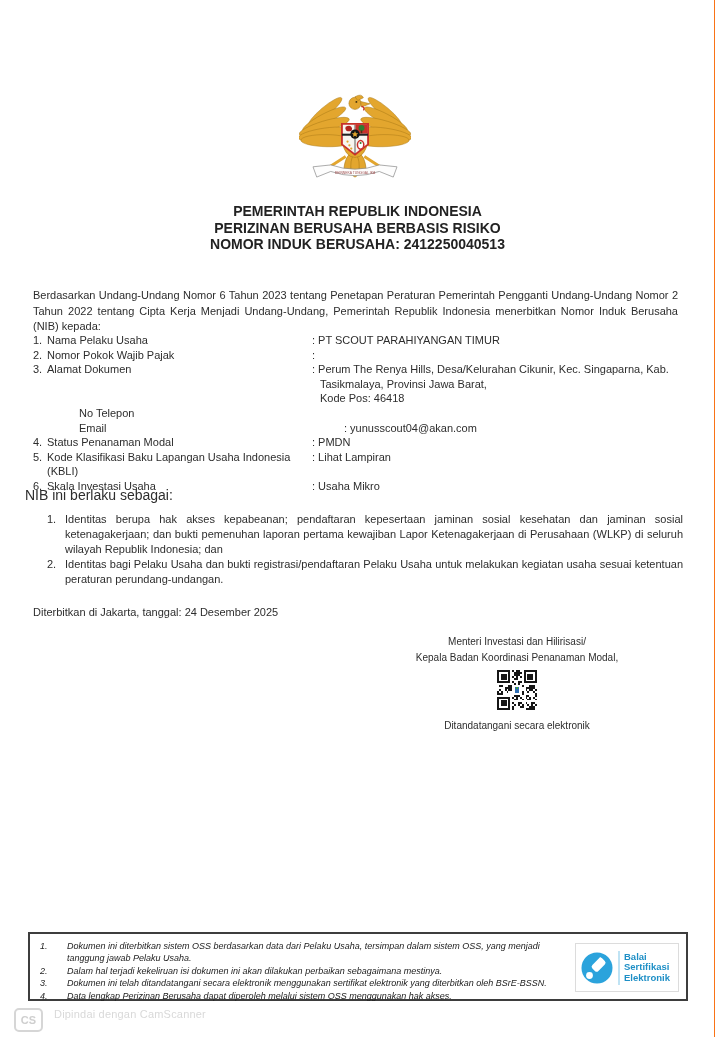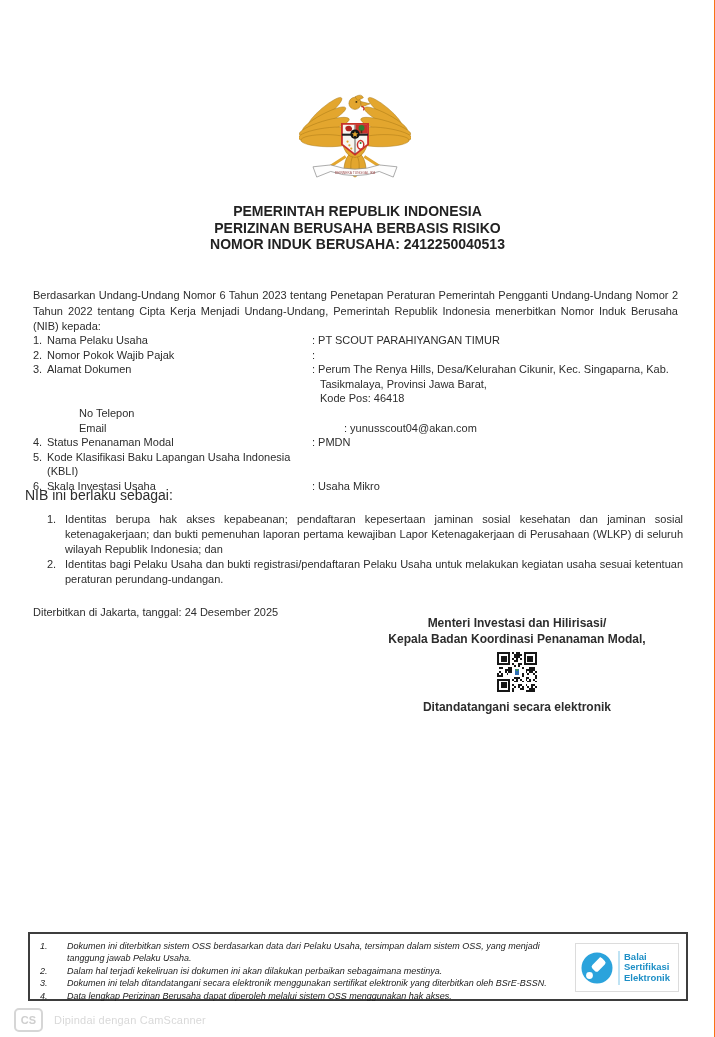--- a/index.html
+++ b/index.html
@@ -24,38 +24,38 @@
   .frow.sub .flabel{padding-left:8px;margin-left:24px;}
   .fval{flex:1;white-space:pre-line;text-indent:-8px;padding-left:8px;}
   
   .validity-head{position:absolute;top:487px;left:25px;font-size:14px;}
   .validity{position:absolute;top:512px;left:33px;width:650px;font-size:11px;line-height:15px;}
   .vitem{position:relative;padding-left:32px;text-align:justify;}
   .vnum{position:absolute;left:14px;top:0;}
   
   .issued{position:absolute;top:606px;left:33px;font-size:11px;}
   
-  .signature{position:absolute;top:616px;left:365px;width:304px;text-align:center;
-    font-size:12px;line-height:15.5px;font-weight:bold;}
+  .signature{position:absolute;top:634px;left:365px;width:304px;text-align:center;
+    font-size:10px;line-height:15.5px;}
   .qr{display:inline-block;margin-top:5px;width:40px;height:40px;}
   .sig-caption{margin-top:3px;}
   
   .footbox{position:absolute;top:932px;left:28px;width:660px;height:69px;
     border:2px solid #3d3d3d;box-sizing:border-box;background:#fff;}
   .notes{position:absolute;top:6px;left:10px;width:508px;
     font-size:9px;font-style:italic;line-height:12.4px;color:#222;}
   .nrow{position:relative;padding-left:27px;}
   .nnum{position:absolute;left:0;top:0;}
   .certlogo{position:absolute;top:9px;right:7px;width:102px;height:47px;
     border:1px solid #dcdcdc;display:flex;align-items:center;background:#fff;}
   .certlogo svg{margin-left:4px;flex:0 0 auto;}
   .certsep{width:2px;height:34px;background:#bfe3f4;margin:0 4px 0 4px;}
   .certtext{font-size:9.5px;font-weight:bold;line-height:10.5px;color:#1e8fc6;}
   
-  .scanbar{position:absolute;top:1008px;left:14px;display:flex;align-items:center;}
+  .scanbar{position:absolute;top:1008px;left:14px;display:flex;}
   .csbadge{width:25px;height:20px;border:2px solid #d6d6d6;border-radius:5px;
     color:#cfcfcf;font-weight:bold;font-size:11px;display:flex;align-items:center;
     justify-content:center;background:#fff;}
   .scantext{margin-left:11px;font-size:11px;color:#d9d9d9;letter-spacing:.2px;}
 </style>
 </head>
 <body>
 
 <div class="page">
 
@@ -149,20 +149,21 @@
     </div>
     <div class="frow">
       <span class="fnum">4.</span>
       <span class="flabel">Status Penanaman Modal</span>
       <span class="fval">: PMDN</span>
     </div>
     <div class="frow">
       <span class="fnum">5.</span>
       <span class="flabel">Kode Klasifikasi Baku Lapangan Usaha Indonesia
 (KBLI)</span>
+      <span class="fval">: Lihat Lampiran</span>
     </div>
     <div class="frow">
       <span class="fnum">6.</span>
       <span class="flabel">Skala Investasi Usaha</span>
       <span class="fval">: Usaha Mikro</span>
     </div>
   </div>
 
   <div class="validity-head">NIB ini berlaku sebagai:</div>
   <div class="validity">

